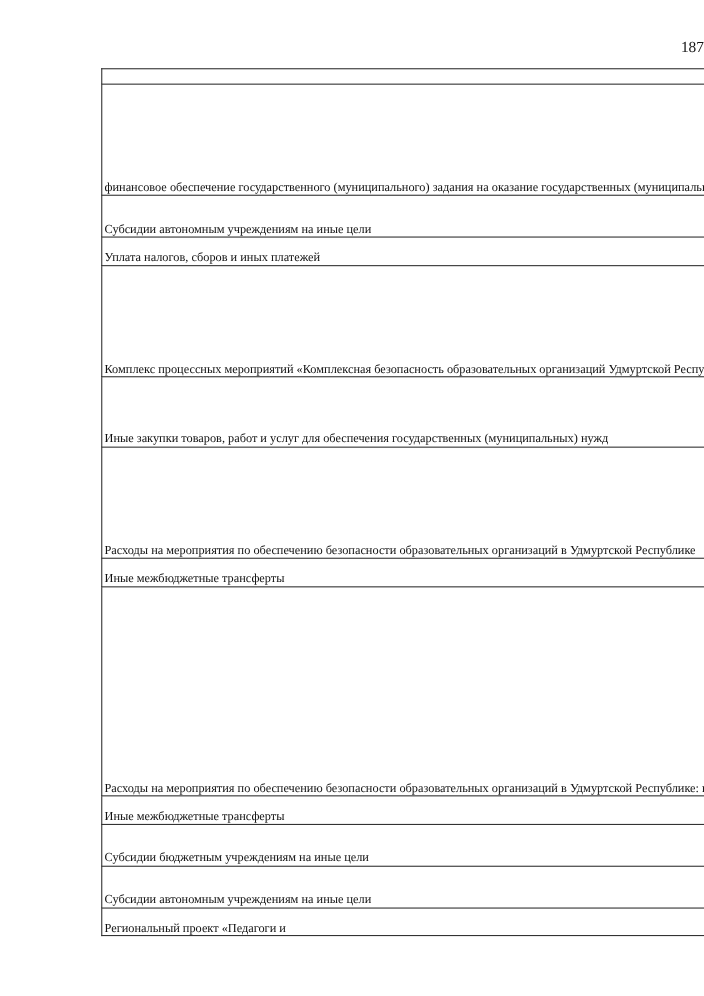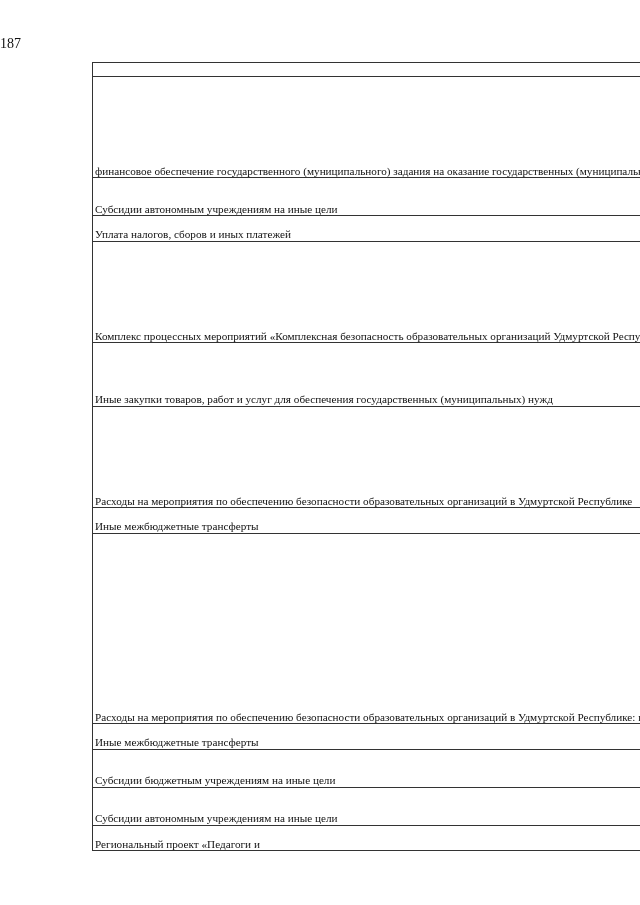--- a/index.html
+++ b/index.html
@@ -1,18 +1,18 @@
 <!DOCTYPE html>
 <html><head>
 <meta charset="utf-8">
 <style>
   html, body { margin: 0; padding: 0; background: #ffffff; }
   body { width: 640px; height: 905px; position: relative; overflow: hidden;
          font-family: "Liberation Serif", "DejaVu Serif", serif; color: #111; }
-  .page-number { position: absolute; top: 36px; left: 0; width: 640px; text-align: left;
+  .page-number { position: absolute; top: 36px; left: 0; width: 640px; text-align: right;
                  font-size: 14px; }
   table.budget { position: absolute; top: 62px; left: 92px; border-collapse: collapse;
                  table-layout: fixed; font-size: 11.2px; line-height: 12.7px; }
   table.budget td, table.budget th { border: 1px solid #333; padding: 0 2px; vertical-align: bottom;
                  overflow: hidden; white-space: nowrap; }
   table.budget th { font-weight: normal; text-align: center; height: 12px; vertical-align: middle; }
   td.name { white-space: normal; text-align: left; vertical-align: top; padding-left: 3px; }
   col.w1 { width: 114px; }
   .name-text { display: block; }
 </style>

